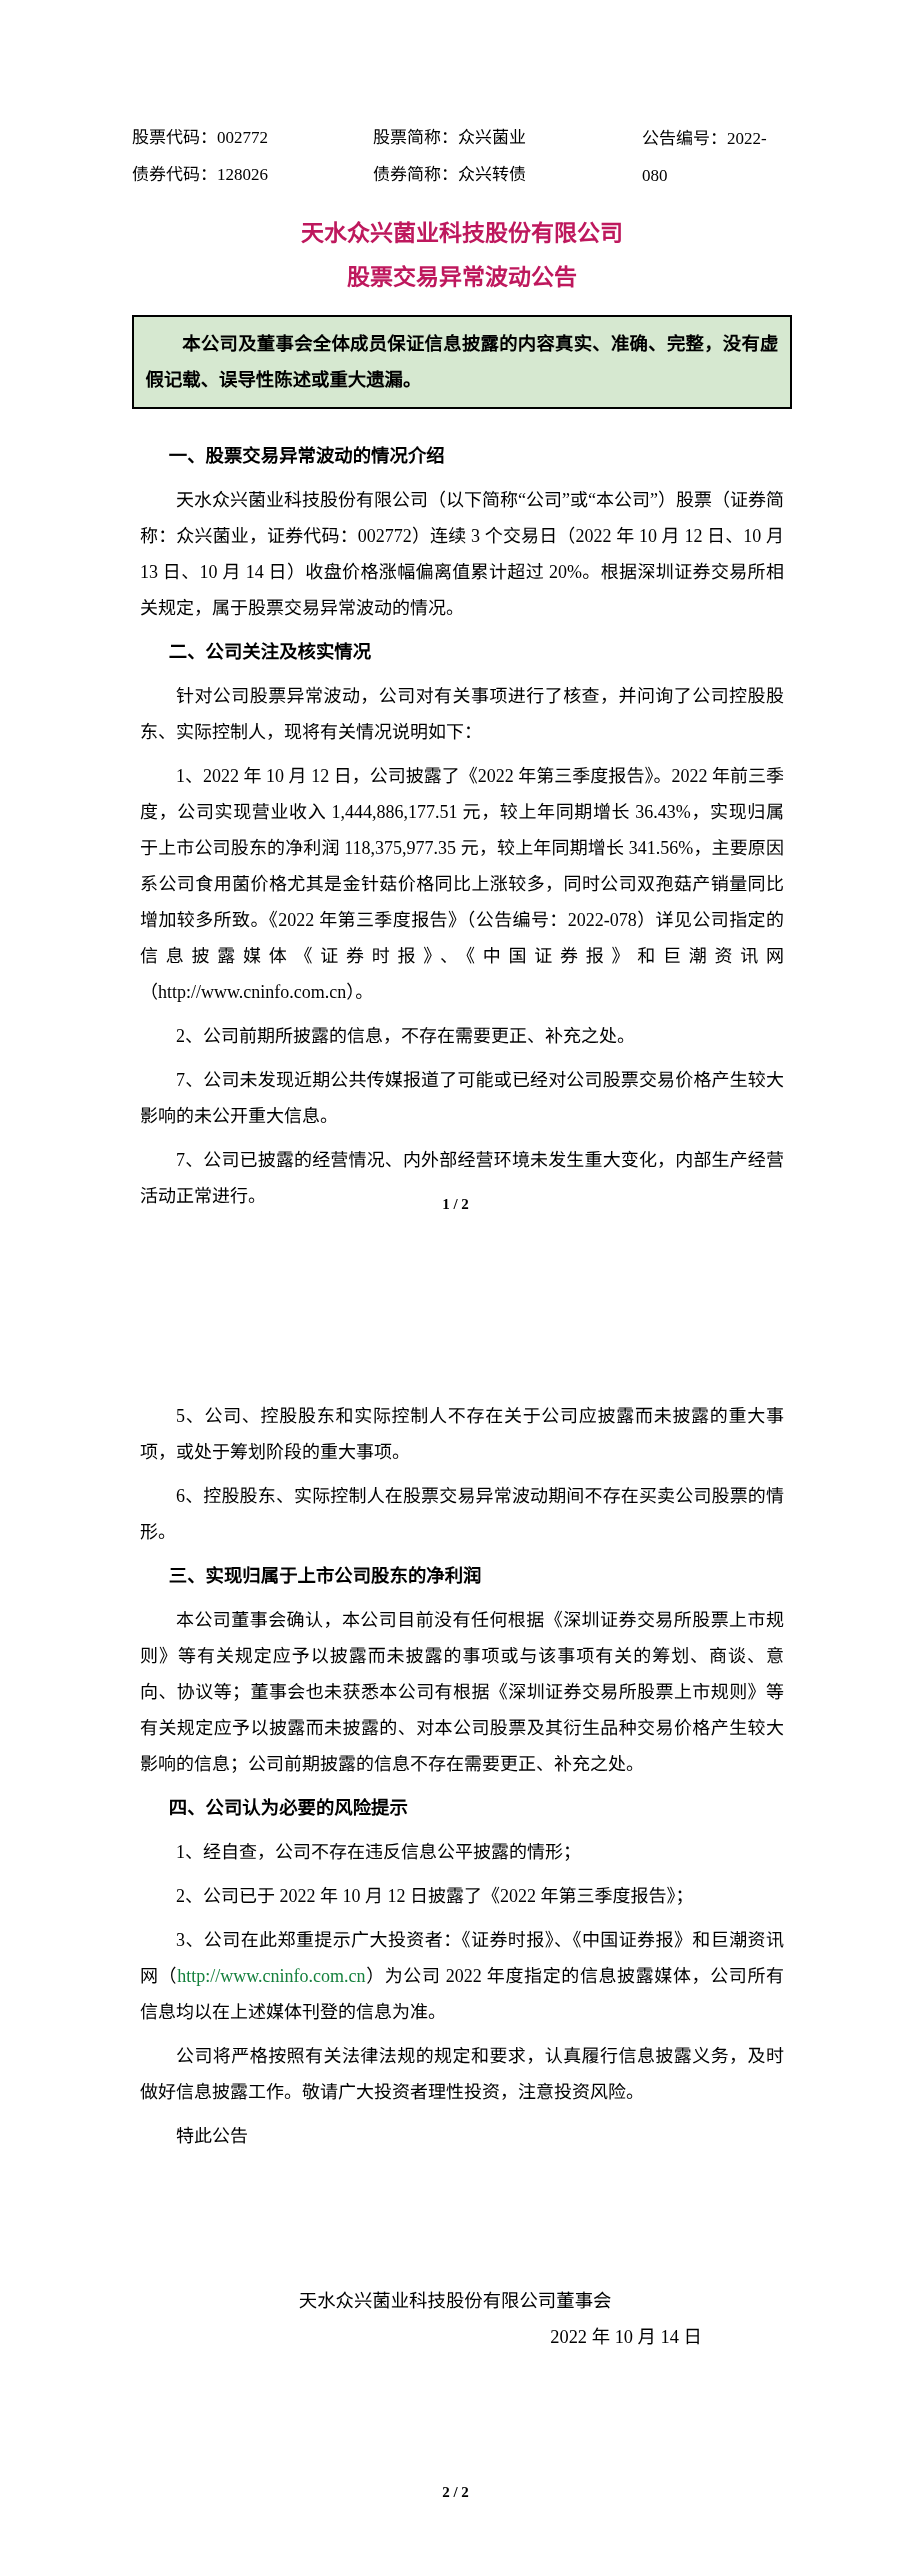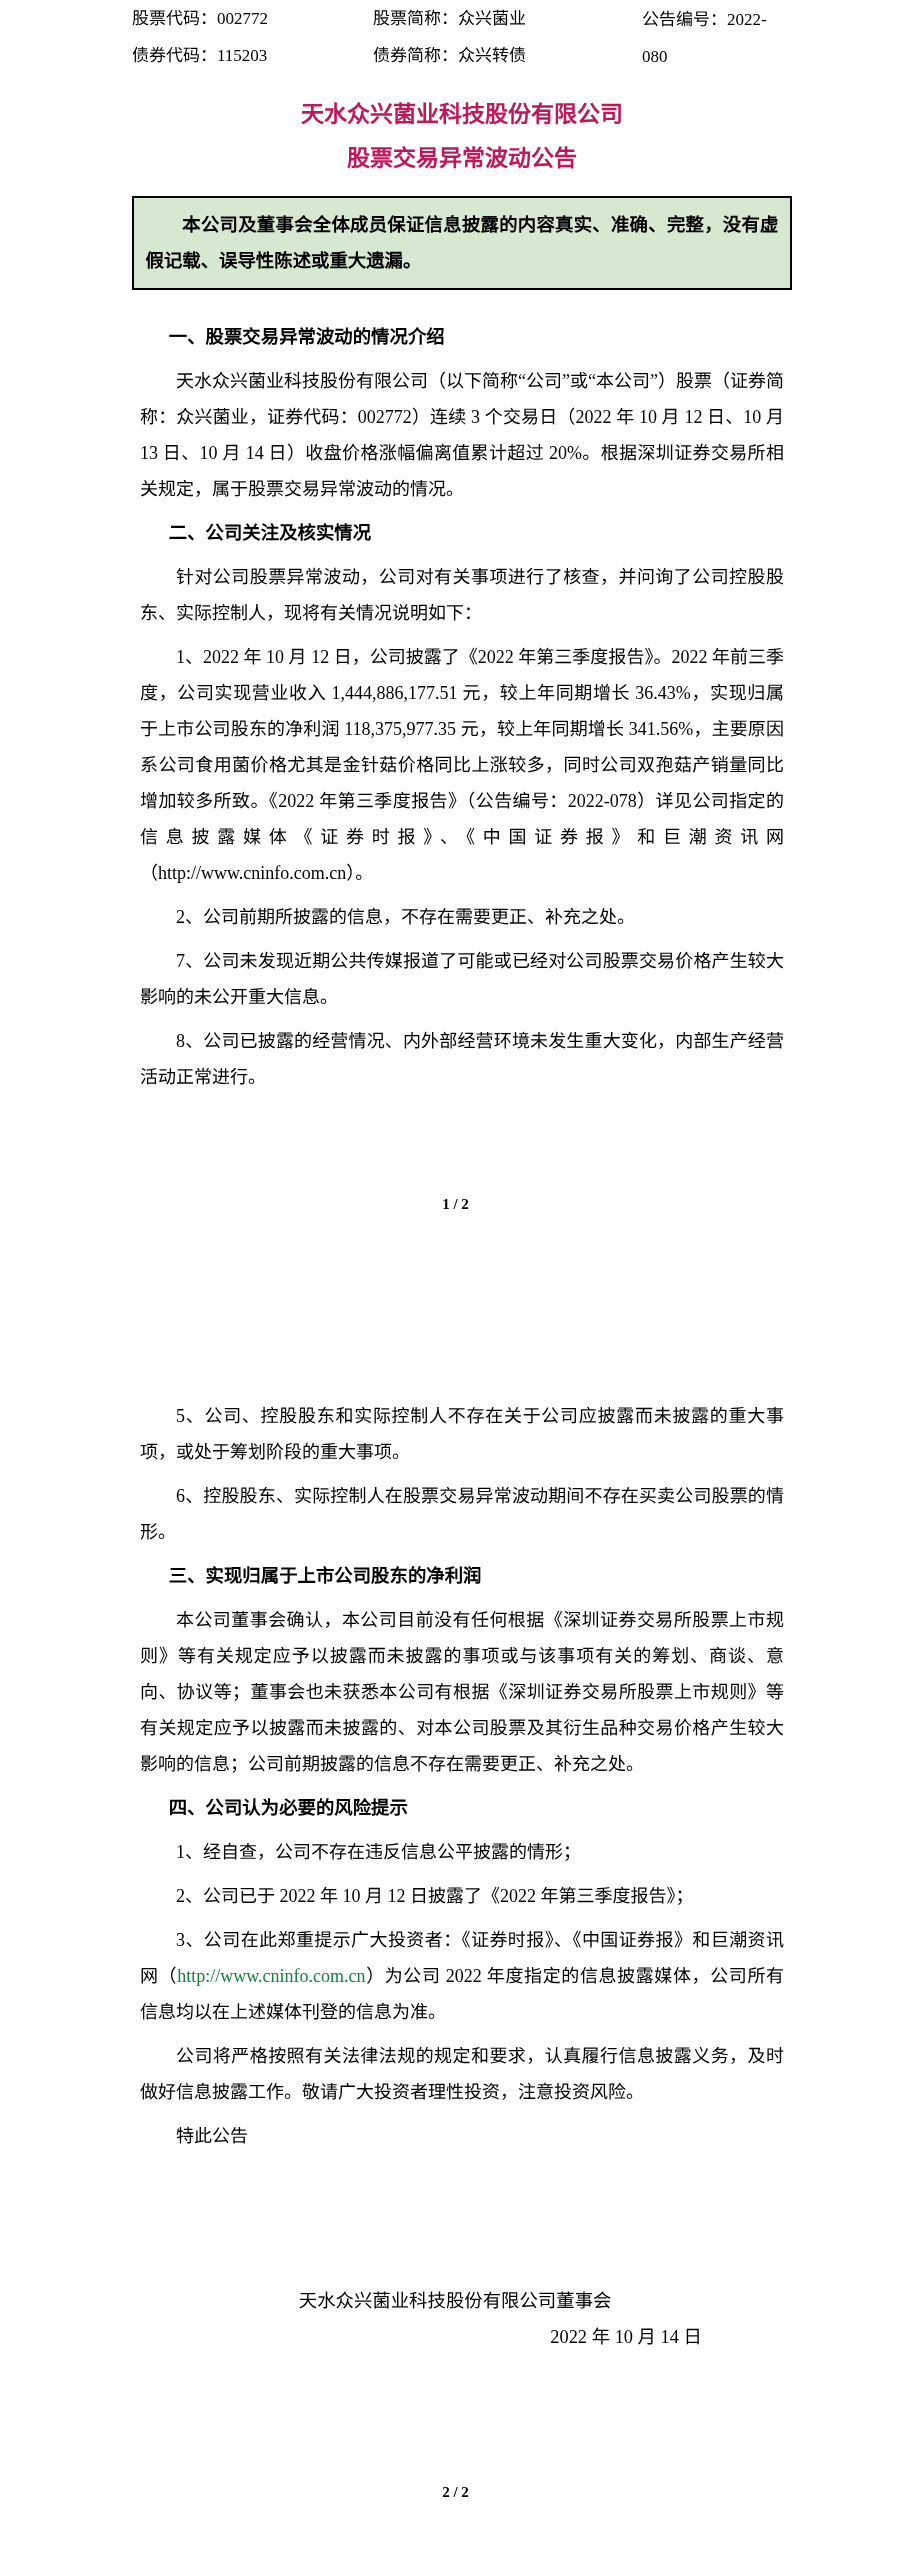--- a/index.html
+++ b/index.html
@@ -17,21 +17,21 @@
   .page {
     position: relative;
     width: 911px;
     height: 1288px;
     overflow: hidden;
   }
   .content {
     padding-left: 132px;
     padding-right: 119px;
   }
-  .page1 .content { }
+  .page1 .content { padding-top: 119px; }
   .page2 .content { padding-top: 102px; }
 
   
   .doc-header {
     display: flex;
     font-size: 17px;
     line-height: 37px;
     height: 75px;
   }
   .hdr-col1 { width: 241px; }
@@ -108,21 +108,21 @@
 </style>
 </head>
 <body>
 
 <div class="page page1">
   <div class="content">
 
     <div class="doc-header">
       <div class="hdr-col1">
         <div>股票代码：002772</div>
-        <div>债券代码：115203</div>
+        <div>债券代码：128026</div>
       </div>
       <div class="hdr-col2">
         <div>股票简称：众兴菌业</div>
         <div>债券简称：众兴转债</div>
       </div>
       <div class="hdr-col3">
         <div>公告编号：2022-080</div>
       </div>
     </div>
 
@@ -137,21 +137,21 @@
 
     <div class="body-text">
       <h2 class="sec-heading first-heading">一、股票交易异常波动的情况介绍</h2>
       <p>天水众兴菌业科技股份有限公司（以下简称“公司”或“本公司”）股票（证券简称：众兴菌业，证券代码：002772）连续 3 个交易日（2022 年 10 月 12 日、10 月 13 日、10 月 14 日）收盘价格涨幅偏离值累计超过 20%。根据深圳证券交易所相关规定，属于股票交易异常波动的情况。</p>
 
       <h2 class="sec-heading">二、公司关注及核实情况</h2>
       <p>针对公司股票异常波动，公司对有关事项进行了核查，并问询了公司控股股东、实际控制人，现将有关情况说明如下：</p>
       <p>1、2022 年 10 月 12 日，公司披露了《2022 年第三季度报告》。2022 年前三季度，公司实现营业收入 1,444,886,177.51 元，较上年同期增长 36.43%，实现归属于上市公司股东的净利润 118,375,977.35 元，较上年同期增长 341.56%，主要原因系公司食用菌价格尤其是金针菇价格同比上涨较多，同时公司双孢菇产销量同比增加较多所致。《2022 年第三季度报告》（公告编号：2022-078）详见公司指定的信息披露媒体《证券时报》、《中国证券报》和巨潮资讯网（http://www.cninfo.com.cn）。</p>
       <p>2、公司前期所披露的信息，不存在需要更正、补充之处。</p>
       <p>7、公司未发现近期公共传媒报道了可能或已经对公司股票交易价格产生较大影响的未公开重大信息。</p>
-      <p>8、公司已披露的经营情况、内外部经营环境未发生重大变化，内部生产经营活动正常进行。</p>
+      <p>7、公司已披露的经营情况、内外部经营环境未发生重大变化，内部生产经营活动正常进行。</p>
     </div>
 
   </div>
   <div class="page-footer">1 / 2</div>
 </div>
 
 <div class="page page2">
   <div class="content">
 
     <div class="body-text">

